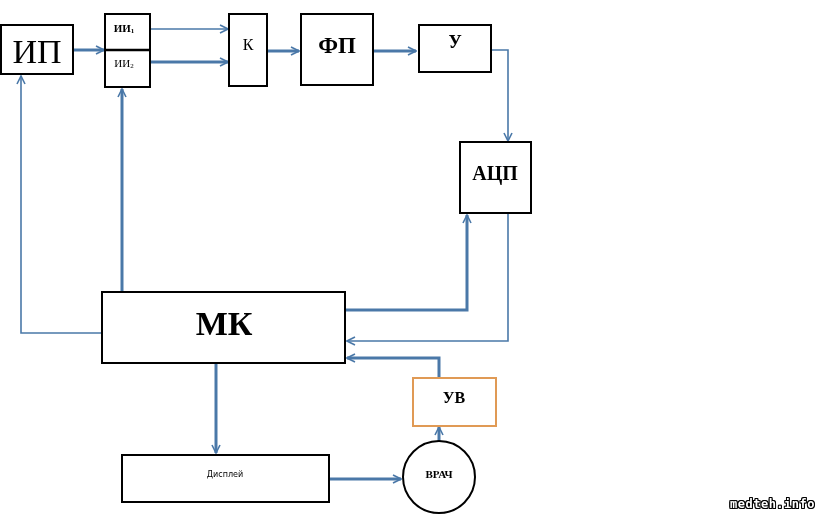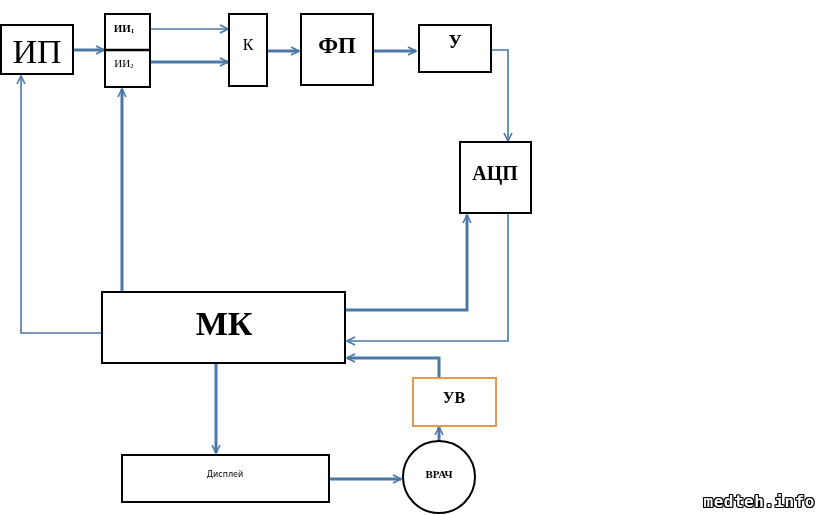--- a/index.html
+++ b/index.html
@@ -4,21 +4,21 @@
   <style>
     html, body { margin:0; padding:0; background:#ffffff; }
     body { width:819px; height:515px; position:relative; overflow:hidden; }
     svg.diagram { position:absolute; left:0; top:0; }
     .box { fill:#ffffff; stroke:#000000; stroke-width:2; }
     .box-orange { fill:#ffffff; stroke:#e09a55; stroke-width:2; }
     .wire { fill:none; stroke:#4a78a8; stroke-width:1.6; }
     .wire-thick { fill:none; stroke:#4a78a8; stroke-width:3; }
     .lbl { font-family:"Liberation Serif", serif; fill:#000; text-anchor:middle; dominant-baseline:central; }
     .lbl-sans { font-family:"DejaVu Sans", sans-serif; fill:#000; text-anchor:middle; dominant-baseline:central; }
-    .watermark { position:absolute; right:4px; bottom:4px; font-family:"DejaVu Sans Mono", monospace; font-weight:bold; font-size:16px; color:#fff; letter-spacing:0.5px;
+    .watermark { position:absolute; right:4px; bottom:4px; font-family:"DejaVu Sans Mono", monospace; font-weight:bold; font-size:12px; color:#fff; letter-spacing:0.5px;
       text-shadow: -1px -1px 0 #000, 1px -1px 0 #000, -1px 1px 0 #000, 1px 1px 0 #000, 0 1px 0 #000, 1px 0 0 #000, -1px 0 0 #000, 0 -1px 0 #000; }
   </style>
 </head>
 <body>
 
 <svg class="diagram" width="819" height="515" viewBox="0 0 819 515">
   <defs>
     <marker id="arr" markerWidth="10" markerHeight="10" refX="9" refY="5" orient="auto" markerUnits="userSpaceOnUse">
       <path d="M1,1 L9,5 L1,9" fill="none" stroke="#4a78a8" stroke-width="1.6"></path>
     </marker>

